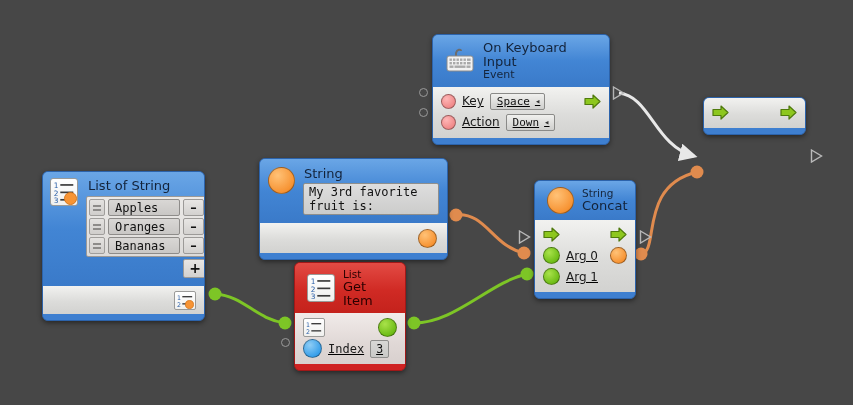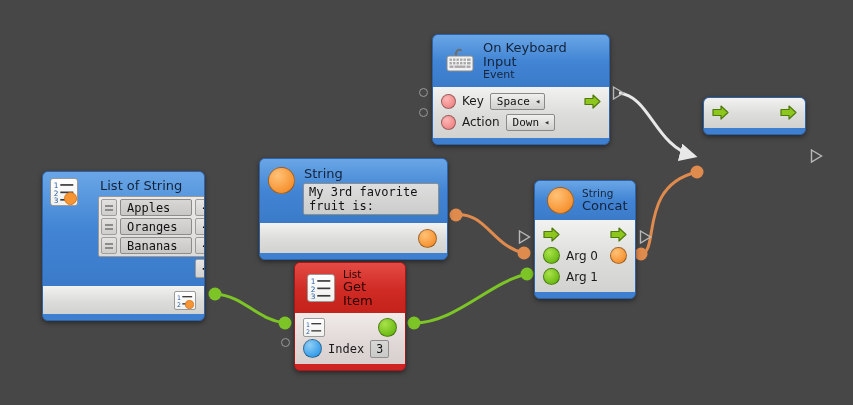--- a/index.html
+++ b/index.html
@@ -52,20 +52,21 @@
   .titlewrap { display:flex; flex-direction:column; line-height:1.05; }
   .title-main { font-size: 13px; color: #13233a; }
   .title-sub  { font-size: 11px; color: #15253c; margin-top:1px;}
   .title-small{ font-size: 10.5px; color: #15253c; }
   .node.red .title-main { color:#2a0000; }
   .node.red .title-small { color:#2a0000; }
 
   .node-body {
     background: linear-gradient(to bottom, #f2f2f0 0%, #dcdcda 55%, #d2d2d0 100%);
     padding: 4px 8px 5px 8px;
+    text-decoration: underline;
   }
   .node.red .node-body {
     background: linear-gradient(to bottom, #f1ebe9 0%, #e0d8d6 60%, #d8d0ce 100%);
   }
   .node-foot {
     height: 6px;
   }
   .node.blue .node-foot { background:#3e7fd0; }
   .node.red  .node-foot { background:#cf2222; }
 
@@ -344,21 +345,21 @@
           <svg viewBox="0 0 28 28" width="26" height="26" style="position:absolute;left:0;top:0;">
             <text x="3" y="10" font-size="8" font-family="DejaVu Sans, sans-serif" fill="#2a5fa8">1</text>
             <text x="3" y="18" font-size="8" font-family="DejaVu Sans, sans-serif" fill="#2a5fa8">2</text>
             <text x="3" y="26" font-size="8" font-family="DejaVu Sans, sans-serif" fill="#2a5fa8">3</text>
             <rect x="10" y="5.5" width="14" height="1.8" fill="#3a3a3a"></rect>
             <rect x="10" y="13.5" width="14" height="1.8" fill="#3a3a3a"></rect>
             <rect x="10" y="21.5" width="14" height="1.8" fill="#3a3a3a"></rect>
             <circle cx="21" cy="21" r="6.5" fill="#f79434" stroke="#d2741a" stroke-width="1"></circle>
           </svg>
         </span>
-        <div style="flex:1;margin-left:12px;">
+        <div style="flex:1;">
           <div class="title-main" style="margin:0 0 3px 2px;">List of String</div>
           <div class="listbox">
             <div class="listrow">
               <span class="grip"></span>
               <span class="listval">Apples</span>
               <span class="sqbtn">–</span>
             </div>
             <div class="listrow">
               <span class="grip"></span>
               <span class="listval">Oranges</span>

